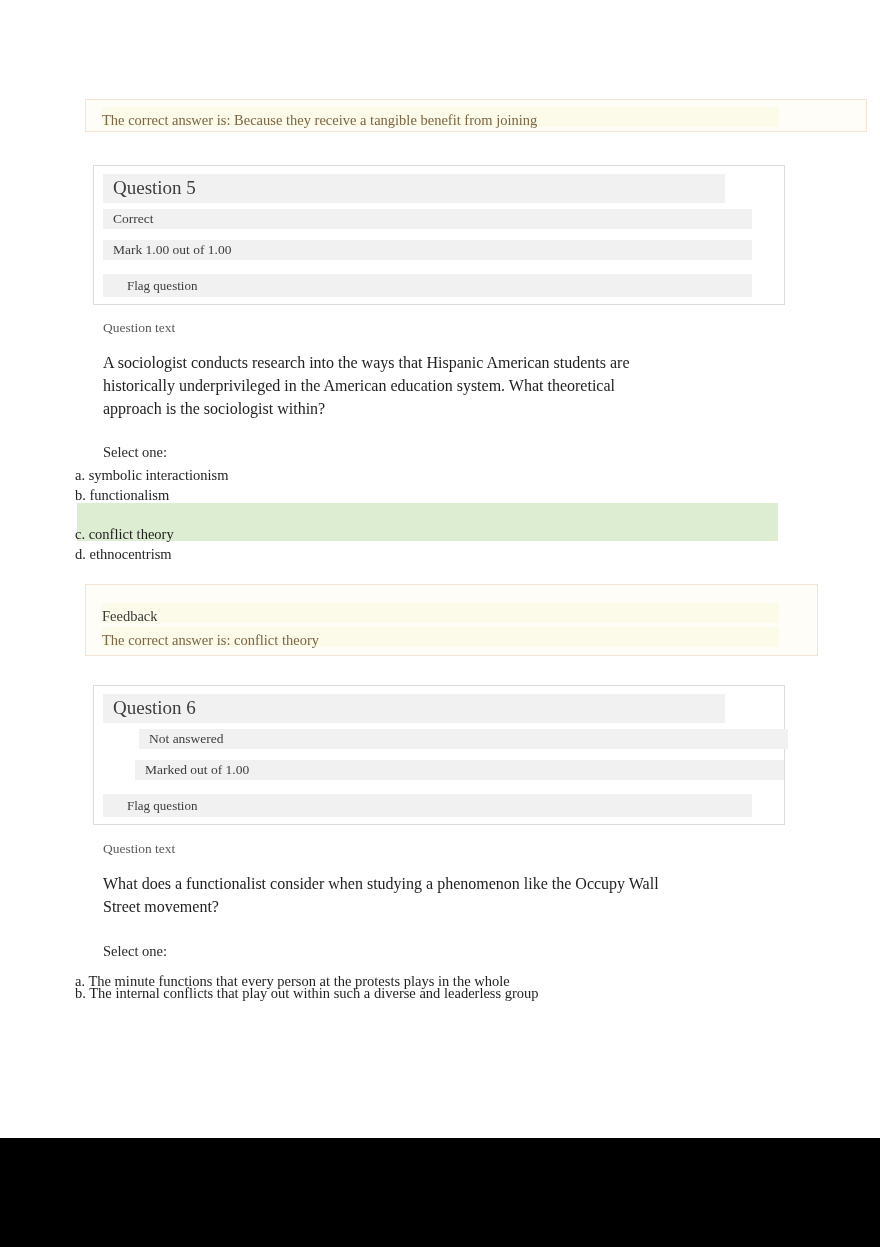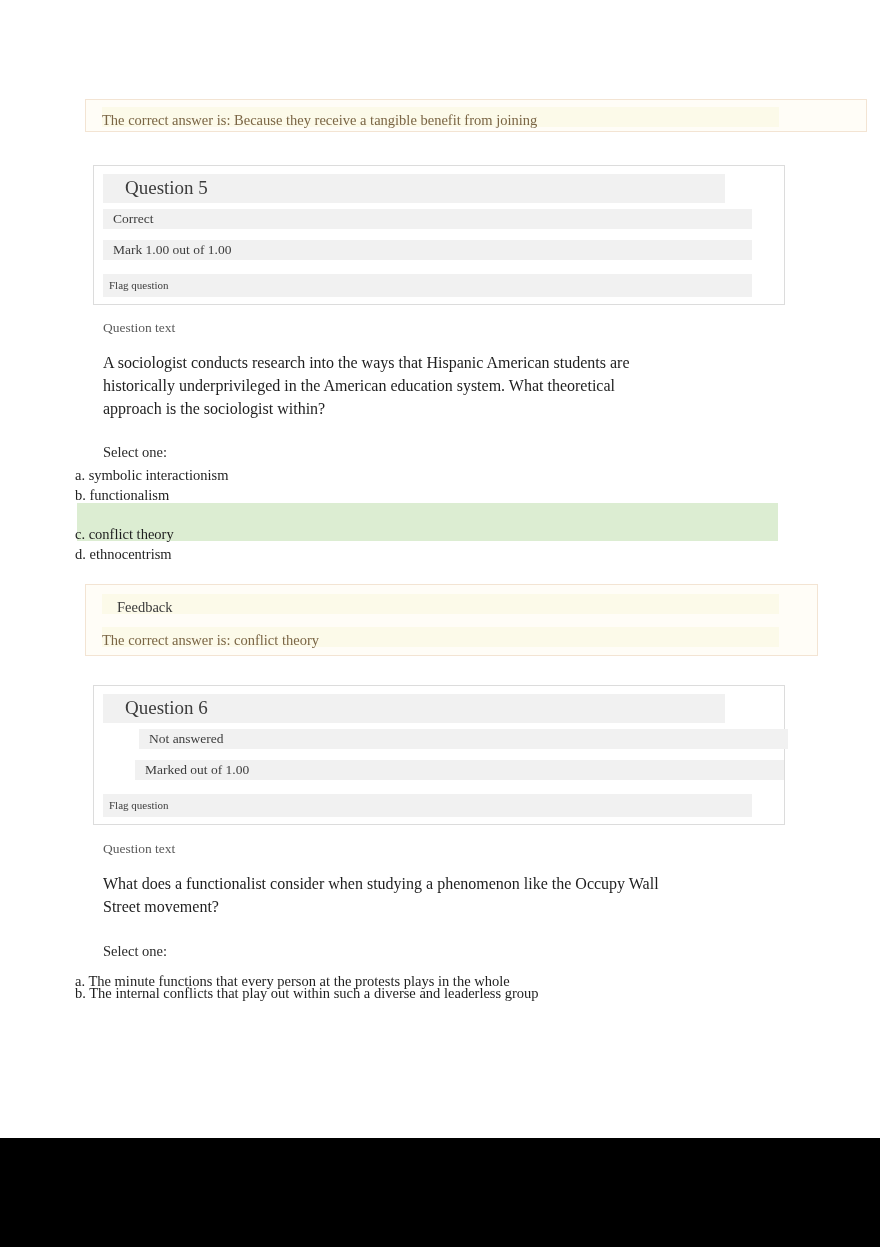--- a/index.html
+++ b/index.html
@@ -63,31 +63,31 @@
     box-sizing: border-box;
   }
   .q-band {
     background: #f1f1f1;
     box-sizing: border-box;
     color: #3d3d3d;
   }
   .q-band.title {
     font-size: 19px;
     line-height: 28px;
-    padding-left: 22px;
+    padding-left: 10px;
   }
   .q-band.meta {
     font-size: 13.5px;
     line-height: 20px;
     padding-left: 10px;
   }
   .q-band.flag {
-    font-size: 11px;
+    font-size: 13px;
     line-height: 23px;
-    padding-left: 6px;
+    padding-left: 24px;
   }
 
   
   .q-text-label {
     position: absolute;
     font-size: 13.5px;
     color: #5a5a5a;
   }
   .q-stem {
     position: absolute;
@@ -141,21 +141,21 @@
 
   <div class="option" style="left:75px; top:465px;">a. symbolic interactionism</div>
   <div class="option" style="left:75px; top:485px;">b. functionalism</div>
 
   <div class="option-highlight" style="left:77px; top:503px; width:701px; height:38px;"></div>
   <div class="option on-green" style="left:75px; top:524px;">c. conflict theory</div>
 
   <div class="option" style="left:75px; top:544px;">d. ethnocentrism</div>
 
   <div class="feedback-box" style="left:85px; top:584px; width:733px; height:72px;">
-    <div class="feedback-band label" style="position:absolute; left:16px; top:9px; width:677px; height:20px; padding-left:15px; font-size:14.5px; line-height:20px;">Feedback</div>
+    <div class="feedback-band label" style="position:absolute; left:16px; top:18px; width:677px; height:20px; padding-left:0; font-size:14.5px; line-height:20px;">Feedback</div>
     <div class="feedback-band answer" style="position:absolute; left:16px; top:42px; width:677px; height:20px; padding-left:0; font-size:14.5px; line-height:20px;">The correct answer is: conflict theory</div>
   </div>
 
   <div class="q-card" style="left:93px; top:685px; width:692px; height:140px;">
     <div class="q-band title" style="position:absolute; left:9px; top:8px; width:622px; height:29px;">Question 6</div>
     <div class="q-band meta" style="position:absolute; left:9px; top:43px; width:649px; height:20px;margin-left:36px;">Not answered</div>
     <div class="q-band meta" style="position:absolute; left:9px; top:74px; width:649px; height:20px;margin-left:32px;">Marked out of 1.00</div>
     <div class="q-band flag" style="position:absolute; left:9px; top:108px; width:649px; height:23px;">Flag question</div>
   </div>
 

